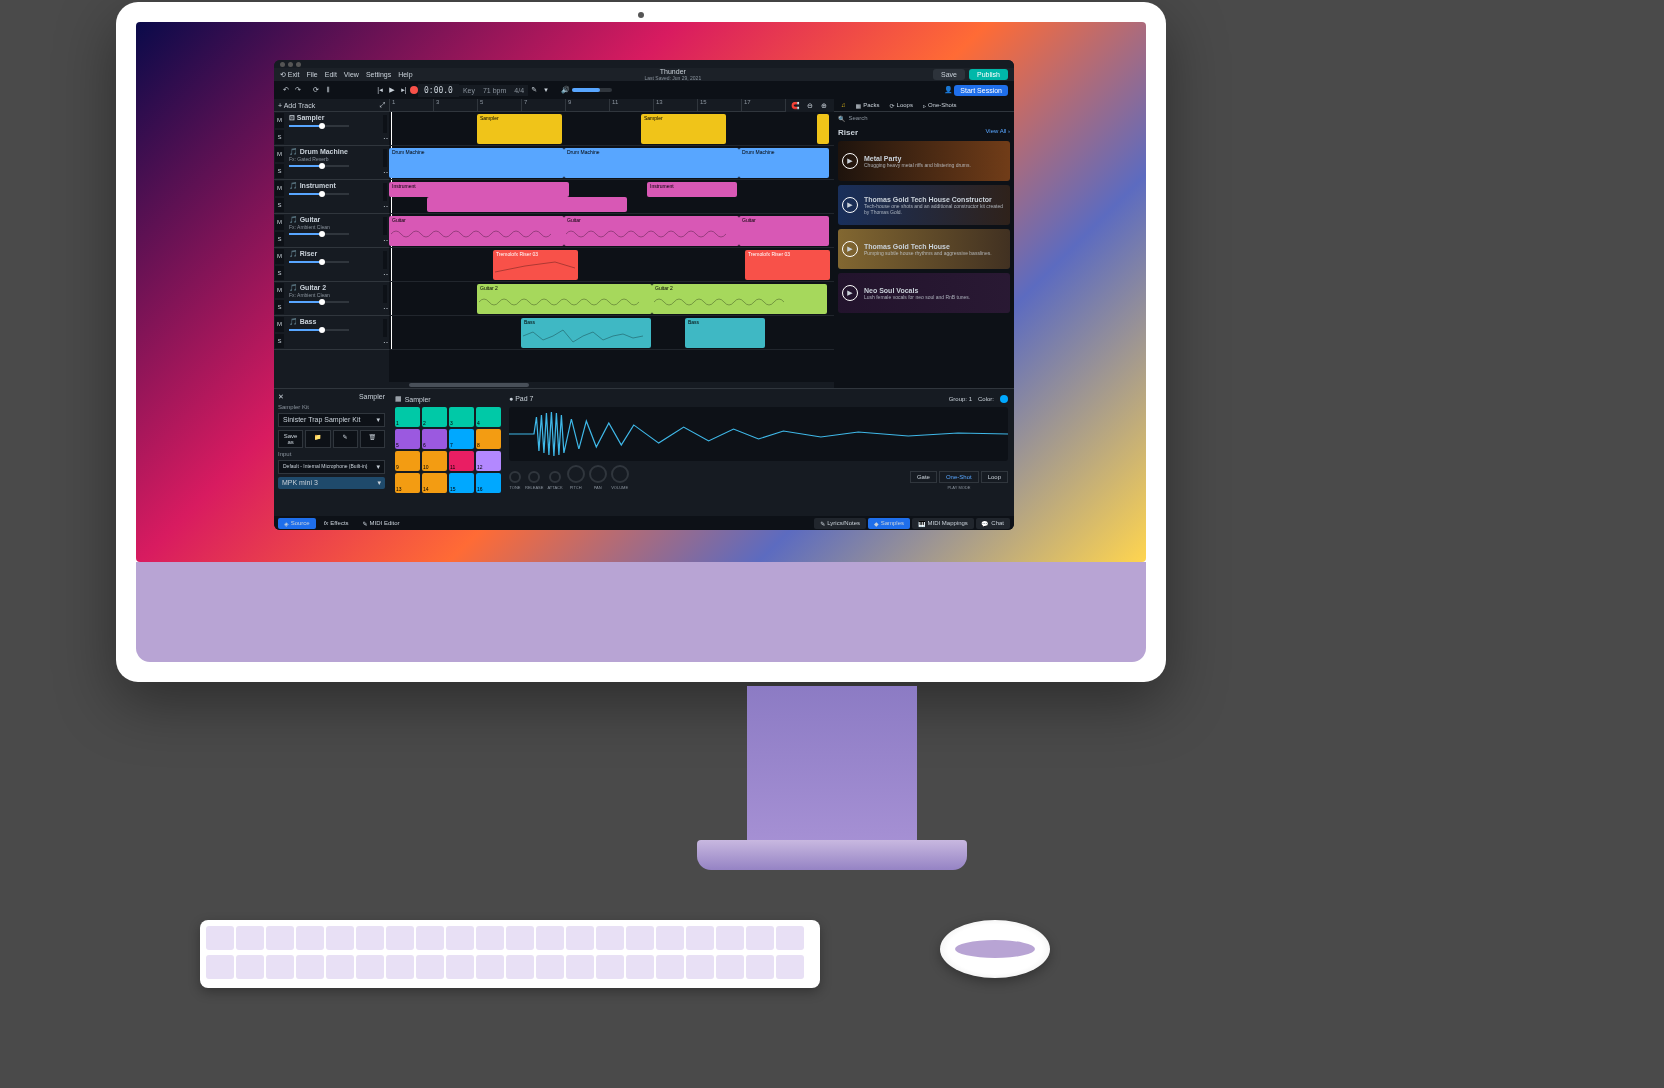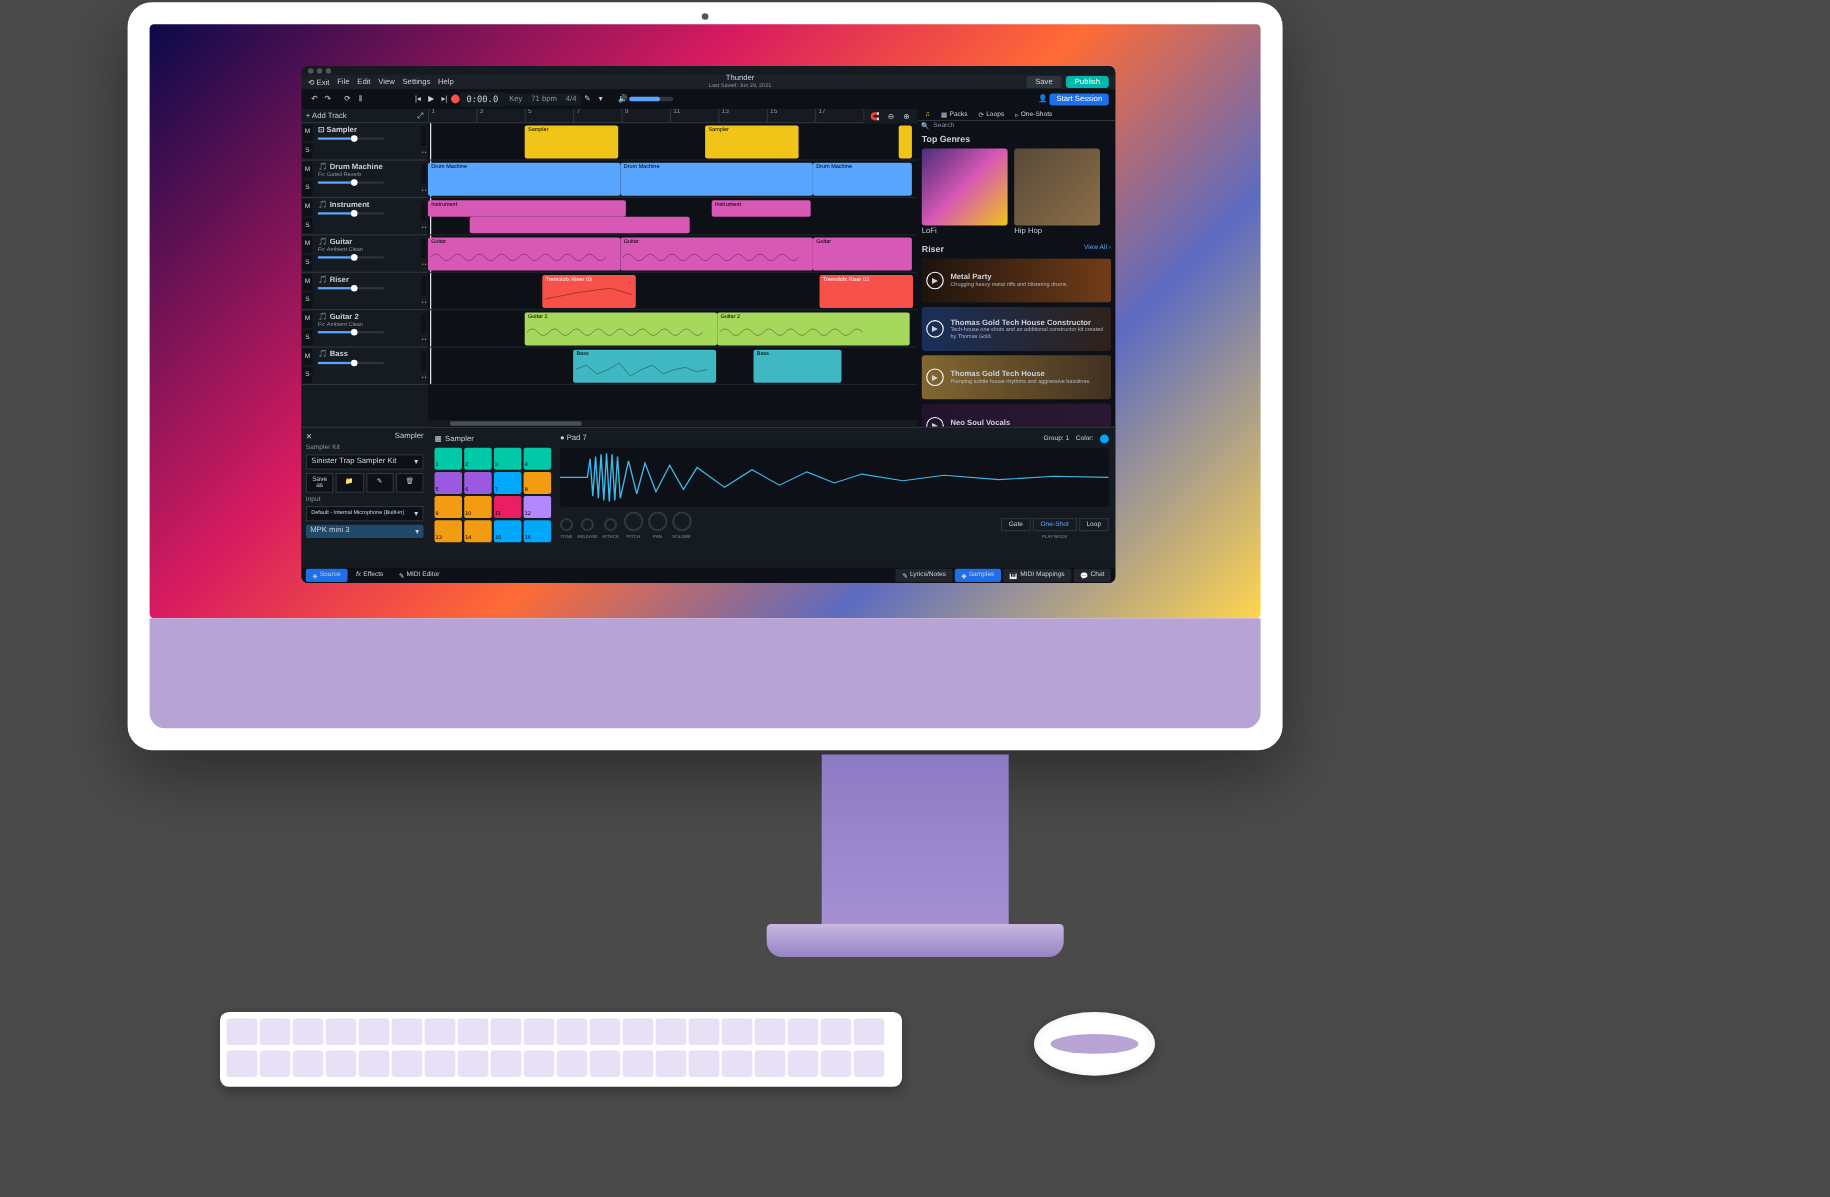--- a/index.html
+++ b/index.html
@@ -385,33 +385,20 @@
             <span class="r-tab active">♫</span>
             <span class="r-tab">▦ <span>Packs</span></span>
             <span class="r-tab">⟳ <span>Loops</span></span>
             <span class="r-tab">▹ <span>One-Shots</span></span>
           </div>
           <div class="r-search">
               <span>🔍</span>
               <span>Search</span>
             </div>
           <div class="r-sect">
-            <div class="r-sect-h">Top Genres</div>
-            <div class="genre-grid">
-              <div class="genre">
-                  <div class="genre-img lofi"></div>
-                  <div class="genre-label">LoFi</div>
-                </div>
-              <div class="genre">
-                  <div class="genre-img hh"></div>
-                  <div class="genre-label">Hip Hop</div>
-                </div>
-            </div>
-          </div>
-          <div class="r-sect">
             <div class="r-sect-h">
                 <span>Riser</span>
                 <a>View All ›</a>
               </div>
             <div class="recent-item ri1">
                 <div class="ri-play">▶</div>
                 <div class="ri-txt">
                   <div class="ri-title">Metal Party</div>
                   <div class="ri-desc">Chugging heavy metal riffs and blistering drums.</div>
                 </div>

